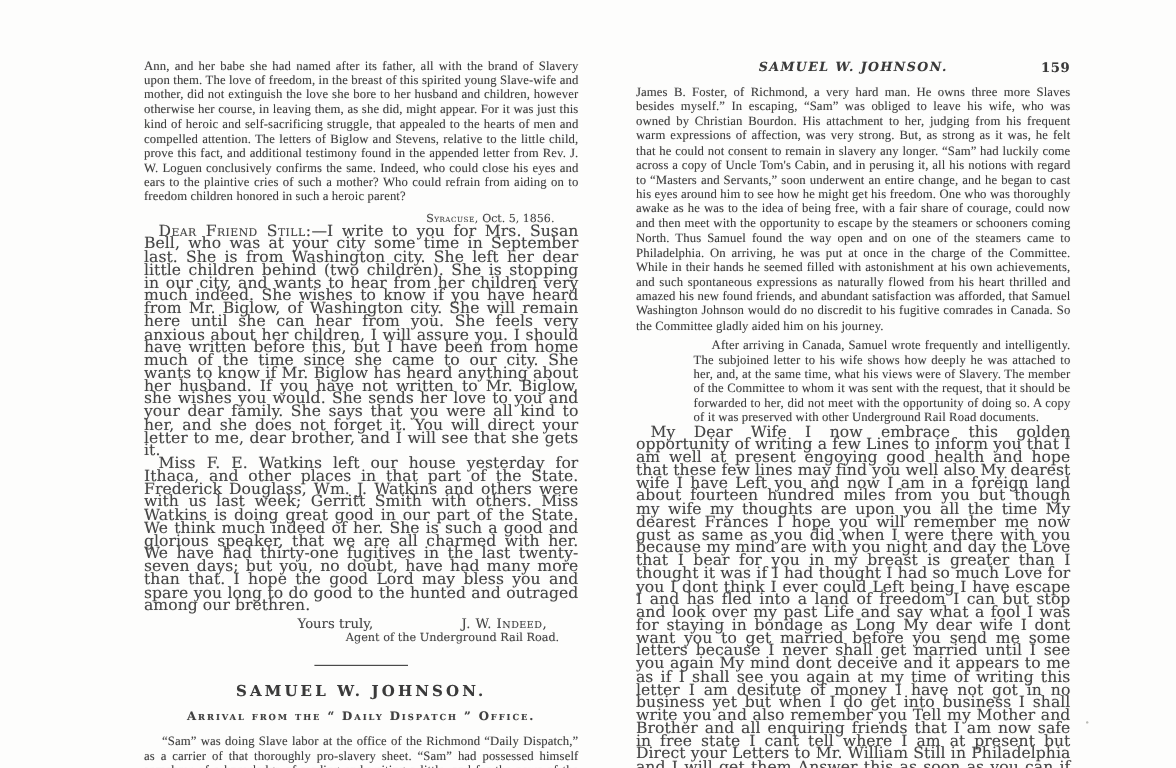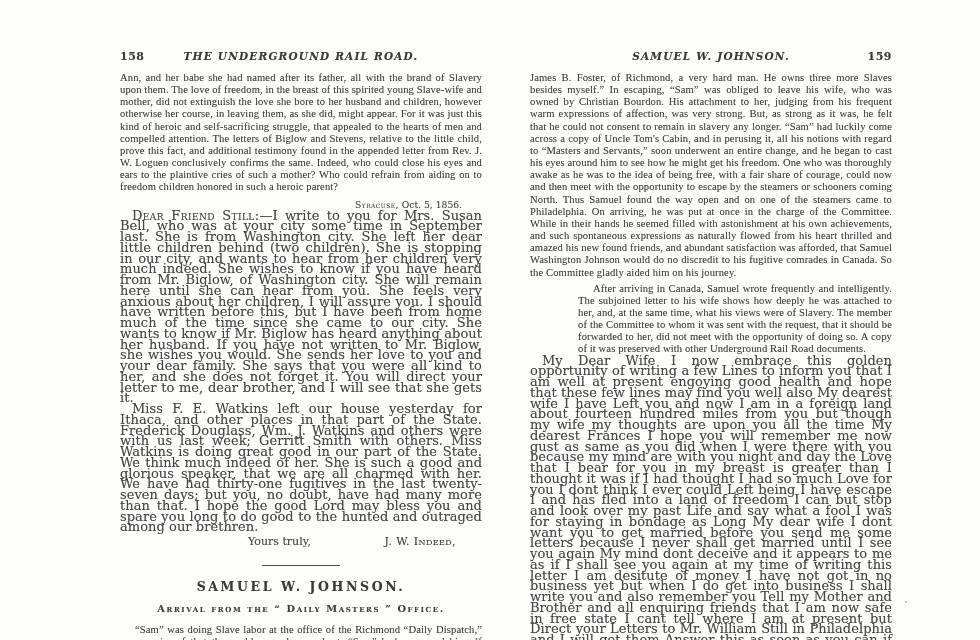--- a/index.html
+++ b/index.html
@@ -136,42 +136,39 @@
     background: #b9b9b4;
     border-radius: 50%;
   }
 </style>
 </head>
 <body>
 
 <div class="sheet">
 
   <section class="page page-left">
-    <header class="running-head">
-      <span class="pagenum pl">158</span>
-      <span class="run-title">THE UNDERGROUND RAIL ROAD.</span>
-    </header>
 
     <p class="body-par">Ann, and her babe she had named after its father, all with the brand of Slavery upon them.  The love of freedom, in the breast of this spirited young Slave-wife and mother, did not extinguish the love she bore to her husband and children, however otherwise her course, in leaving them, as she did, might appear.  For it was just this kind of heroic and self-sacrificing struggle, that appealed to the hearts of men and compelled attention. The letters of Biglow and Stevens, relative to the little child, prove this fact, and additional testimony found in the appended letter from Rev. J. W. Loguen conclusively confirms the same.  Indeed, who could close his eyes and ears to the plaintive cries of such a mother?  Who could refrain from aiding on to freedom children honored in such a heroic parent?</p>
 
     <div class="dateline"><span class="smallcaps">Syracuse,</span><span> Oct. 5, 1856.</span></div>
 
     <p class="fine indent"><span class="smallcaps">Dear Friend Still:</span><span>—</span><span>I write to you for Mrs. Susan Bell, who was at your city some time in September last.  She is from Washington city.  She left her dear little children behind (two children).  She is stopping in our city, and wants to hear from her children very much indeed.  She wishes to know if you have heard from Mr. Biglow, of Washington city.  She will remain here until she can hear from you.  She feels very anxious about her children, I will assure you.  I should have written before this, but I have been from home much of the time since she came to our city.  She wants to know if Mr. Biglow has heard anything about her husband.  If you have not written to Mr. Biglow, she wishes you would.  She sends her love to you and your dear family.  She says that you were all kind to her, and she does not forget it.  You will direct your letter to me, dear brother, and I will see that she gets it.</span></p>
 
     <p class="fine indent">Miss F. E. Watkins left our house yesterday for Ithaca, and other places in that part of the State.  Frederick Douglass, Wm. J. Watkins and others were with us last week; Gerritt Smith with others.  Miss Watkins is doing great good in our part of the State.  We think much indeed of her.  She is such a good and glorious speaker, that we are all charmed with her.  We have had thirty-one fugitives in the last twenty-seven days; but you, no doubt, have had many more than that.  I hope the good Lord may bless you and spare you long to do good to the hunted and outraged among our brethren.</p>
 
     <div class="close-row">
       <span>Yours truly,</span>
       <span class="smallcaps">J. W. Indeed,</span>
     </div>
+    <div class="agent-line">Agent of the Underground Rail Road.</div>
 
     <hr class="divider">
 
     <h2 class="section-title" style="margin-bottom:0;">SAMUEL W. JOHNSON.</h2>
-    <h3 class="section-subtitle" style="margin-bottom:0;">Arrival from the “ Daily Masters ” Office.</h3>
+    <h3 class="section-subtitle" style="margin-bottom:0;">Arrival from the “ Daily Dispatch ” Office.</h3>
 
     <p class="body-par indent after-subtitle">“Sam” was doing Slave labor at the office of the Richmond “Daily Dispatch,” as a carrier of that thoroughly pro-slavery sheet.  “Sam” had possessed himself somehow of a knowledge of reading and writing a little, and for the news of the day he had quite an itching ear.  Also with regard to his freedom he was quite solicitous.  Being of an ambitious turn of mind, he hired his time, for which he paid his master $175 per annum in regular quarterly payments.  Besides paying this amount, he had to find himself in board, clothing, and pay doctor's expenses.  He had had more than one owner in his life.  The last one, however, he spoke of thus: “His name is</p>
   </section>
 
   <section class="page page-right">
     <header class="running-head">
       <span class="run-title">SAMUEL W. JOHNSON.</span>
       <span class="pagenum pr">159</span>
     </header>
 

